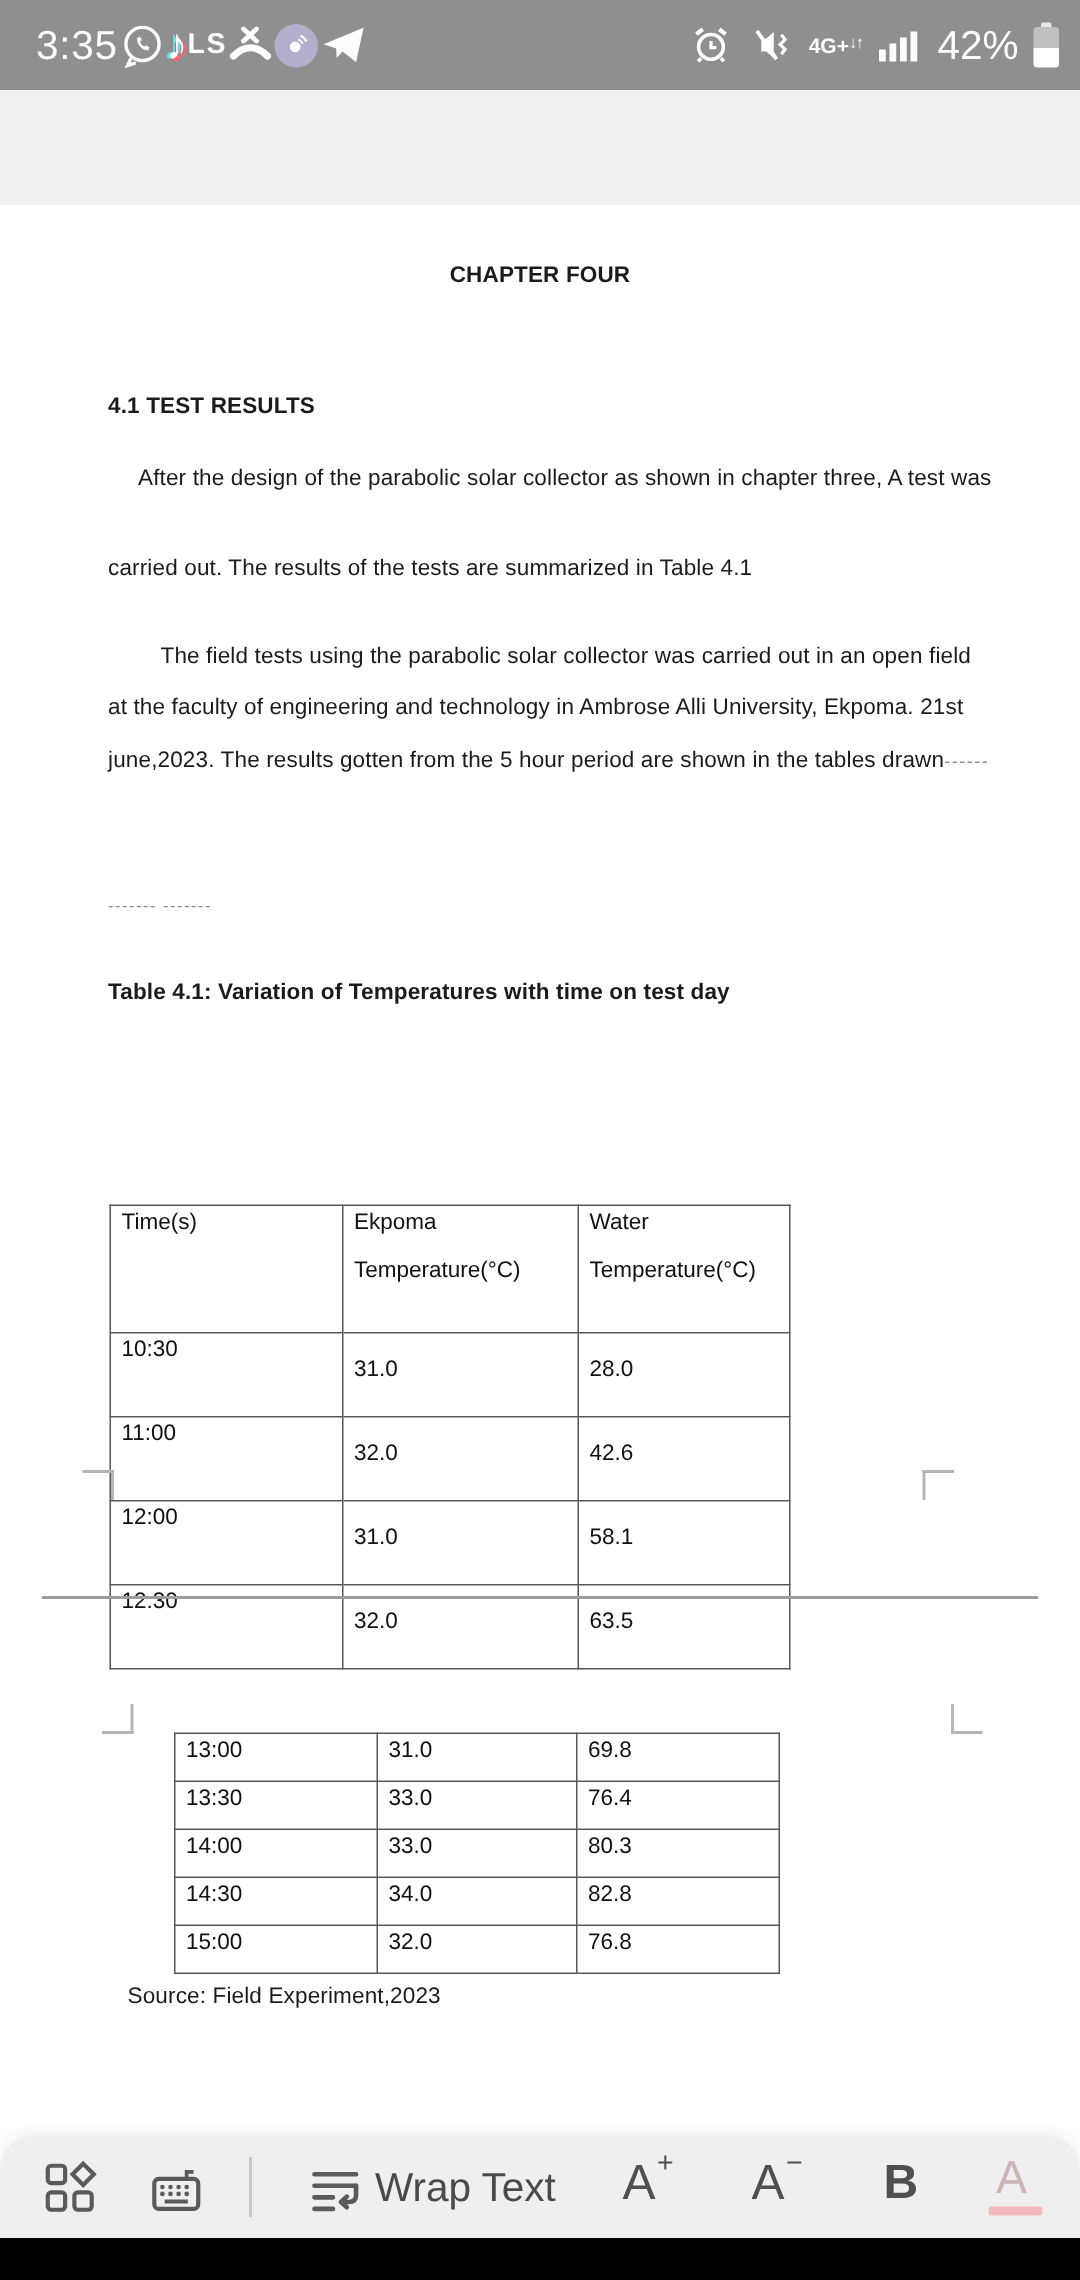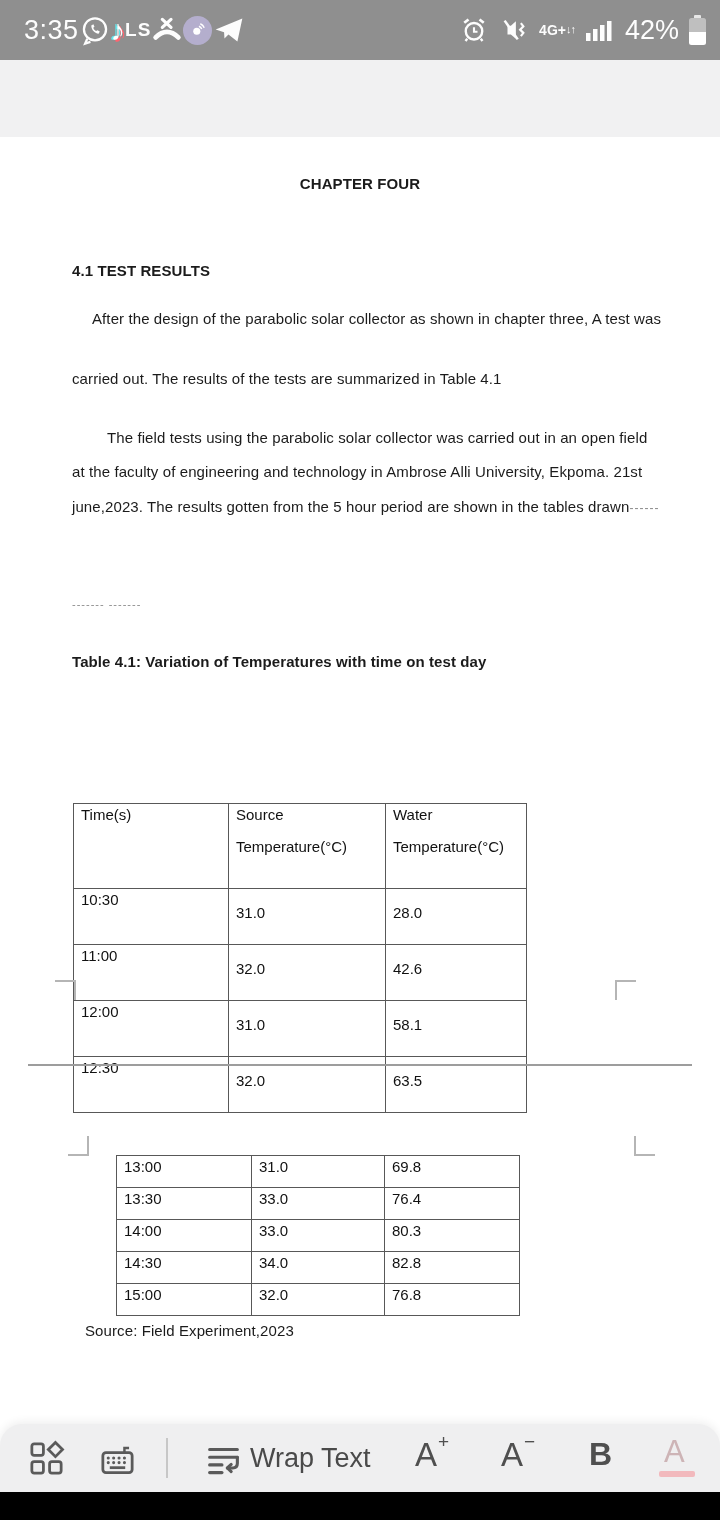--- a/index.html
+++ b/index.html
@@ -195,21 +195,21 @@
           <col style="width:155px;">
           <col style="width:157px;">
           <col style="width:141px;">
         </colgroup>
       <tbody>
           <tr class="hrow">
         <td>
               <div>Time(s)</div>
             </td>
         <td>
-              <div>Source</div>
+              <div>Ekpoma</div>
               <div class="hl2">Temperature(°C)</div>
             </td>
         <td>
               <div>Water</div>
               <div class="hl2">Temperature(°C)</div>
             </td>
       </tr>
       <tr class="drow">
         <td class="time">10:30</td>
         <td class="val">31.0</td>

